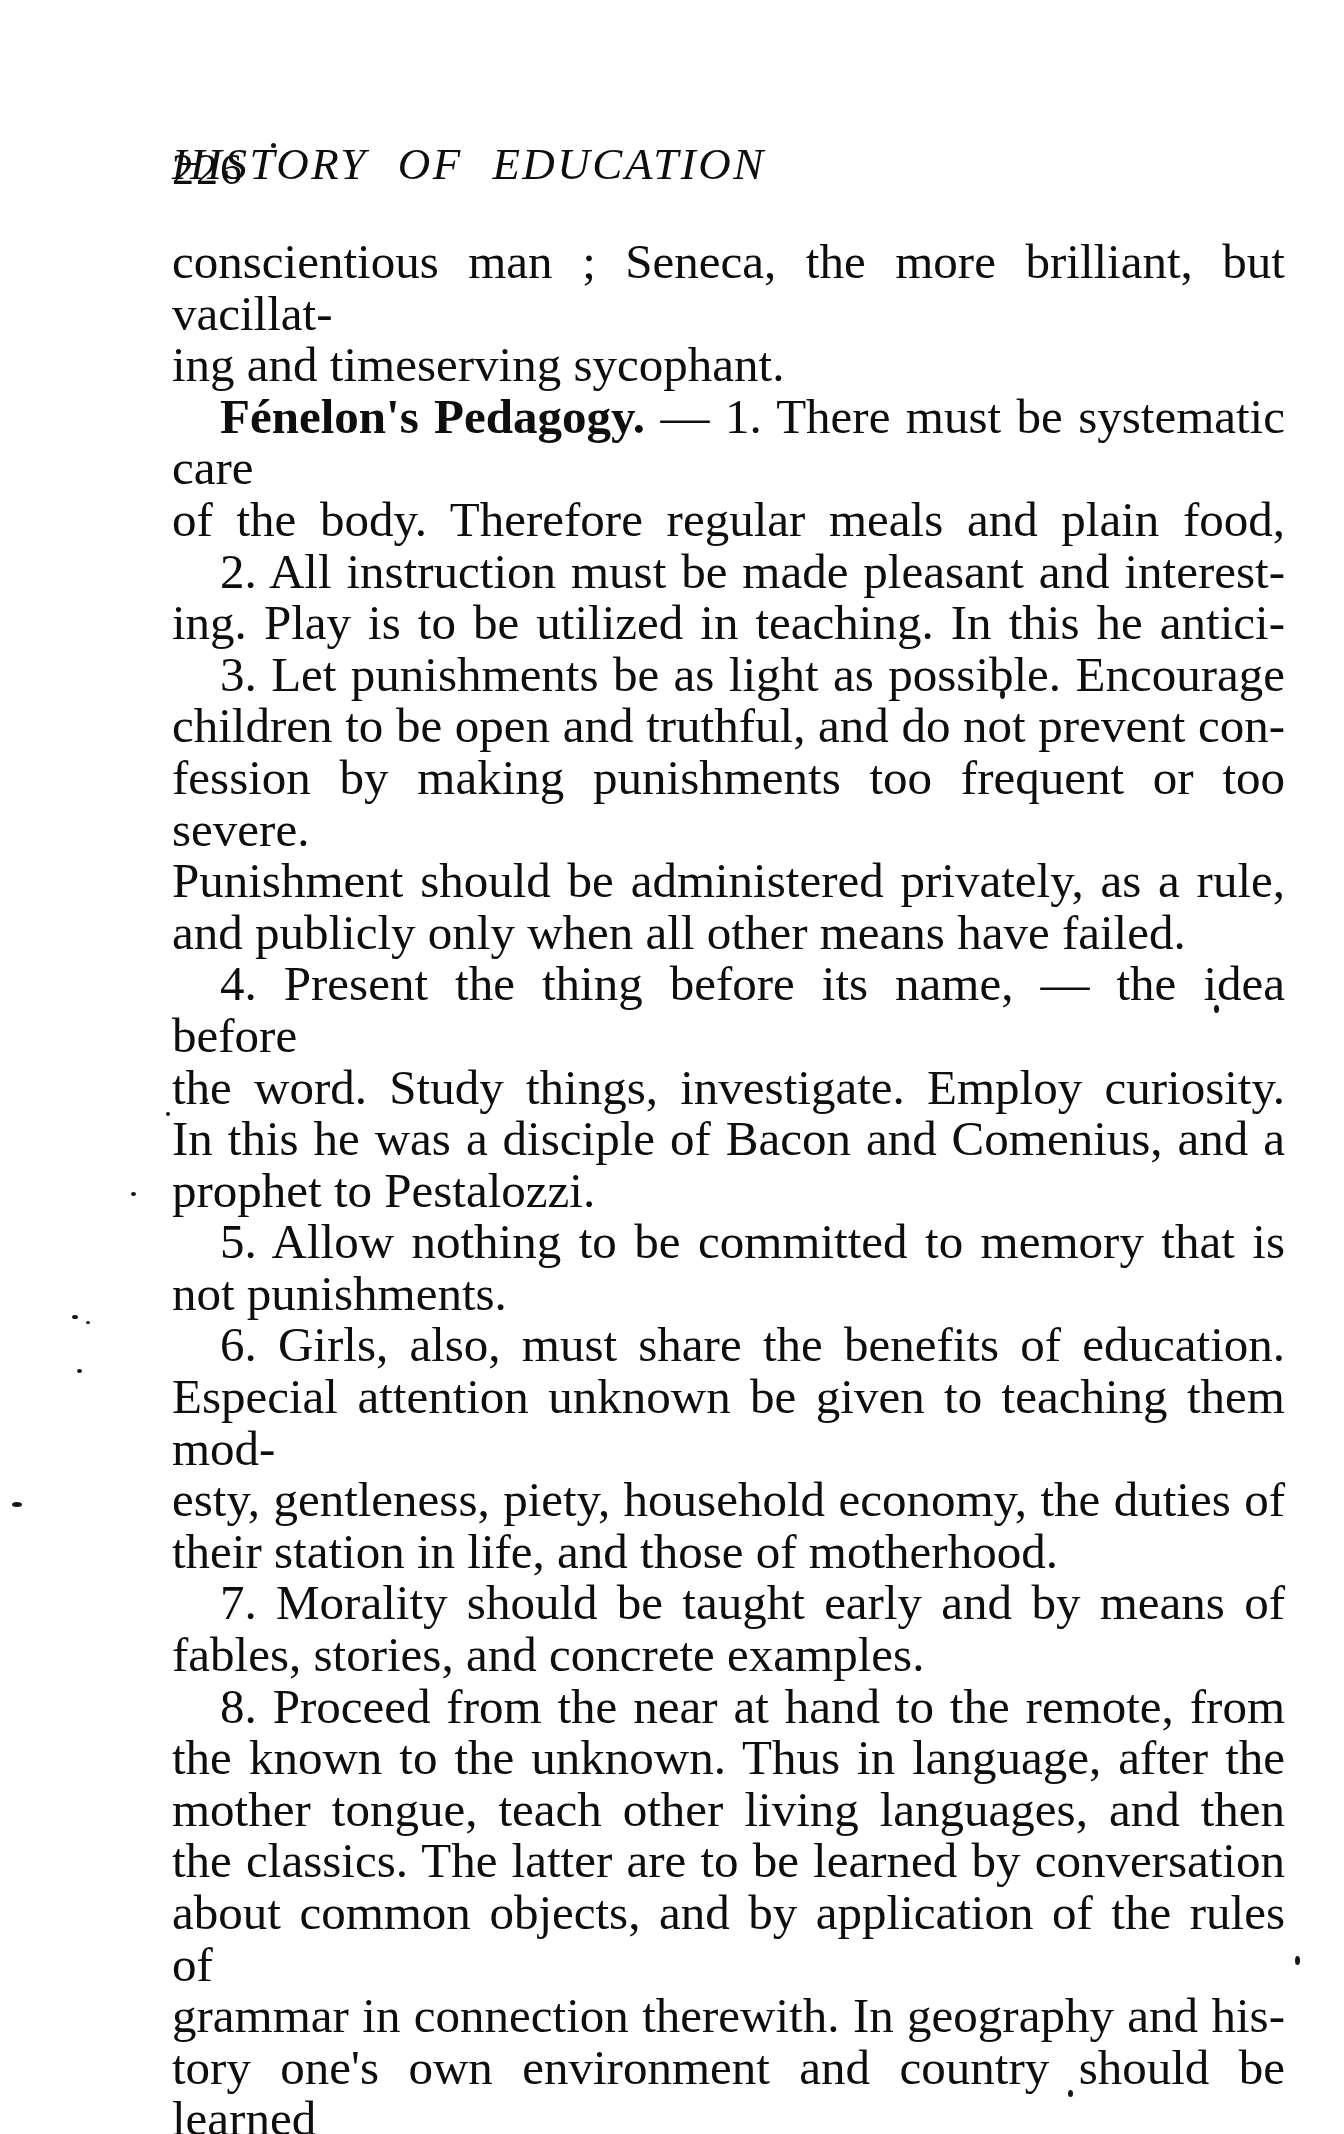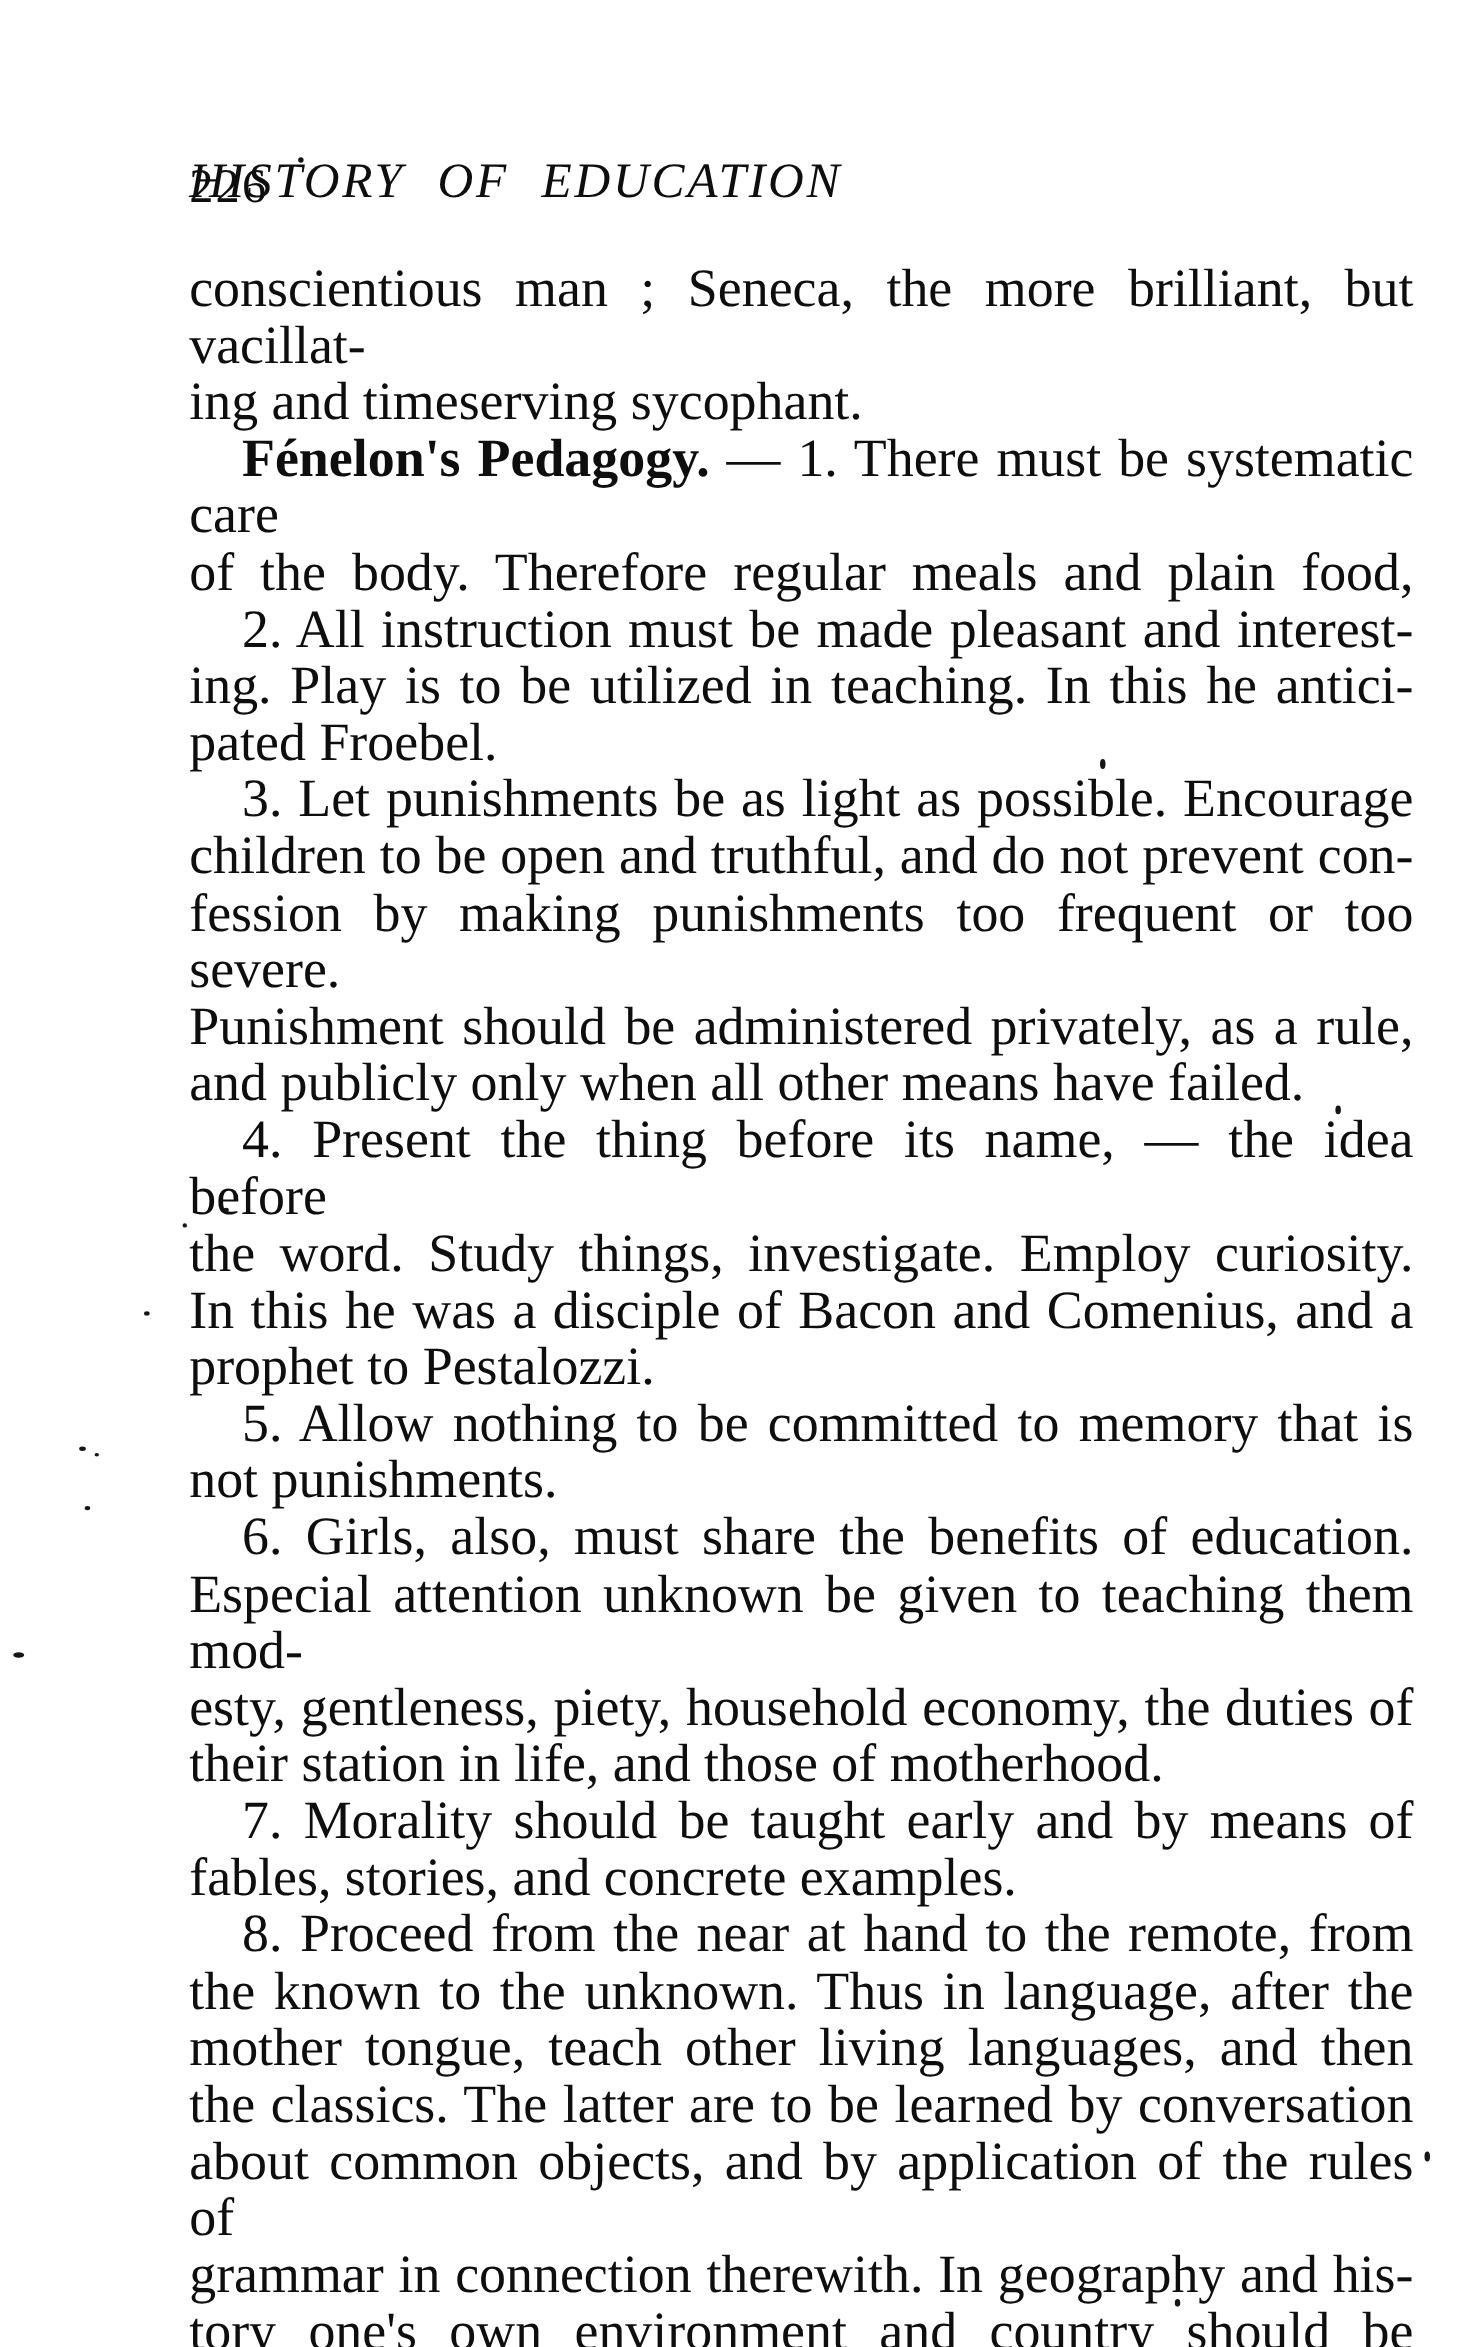--- a/index.html
+++ b/index.html
@@ -76,21 +76,20 @@
     <span id="page-number">226</span>
     <span id="running-header">HISTORY OF EDUCATION</span>
   </div>
   <div id="text-block">
       <div class="line just">conscientious man ; Seneca, the more brilliant, but vacillat-</div>
       <div class="line">ing and timeserving sycophant.</div>
       <div class="line just indent"><b>Fénelon's Pedagogy.</b> — 1.  There must be systematic care</div>
       <div class="line just">of the body.  Therefore regular meals and plain food,</div>
       <div class="line just indent">2.  All instruction must be made pleasant and interest-</div>
       <div class="line just">ing.  Play is to be utilized in teaching.  In this he antici-</div>
-      <div class="line">pated Froebel.</div>
       <div class="line just indent">3.  Let punishments be as light as possible.  Encourage</div>
       <div class="line just">children to be open and truthful, and do not prevent con-</div>
       <div class="line just">fession by making punishments too frequent or too severe.</div>
       <div class="line just">Punishment should be administered privately, as a rule,</div>
       <div class="line">and publicly only when all other means have failed.</div>
       <div class="line just indent">4.  Present the thing before its name, — the idea before</div>
       <div class="line just">the word.  Study things, investigate.  Employ curiosity.</div>
       <div class="line just">In this he was a disciple of Bacon and Comenius, and a</div>
       <div class="line">prophet to Pestalozzi.</div>
       <div class="line just indent">5.  Allow nothing to be committed to memory that is</div>

